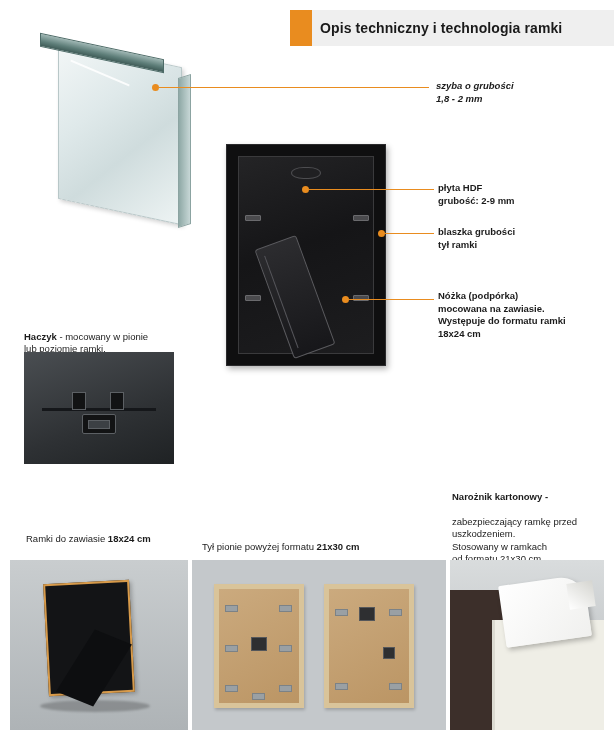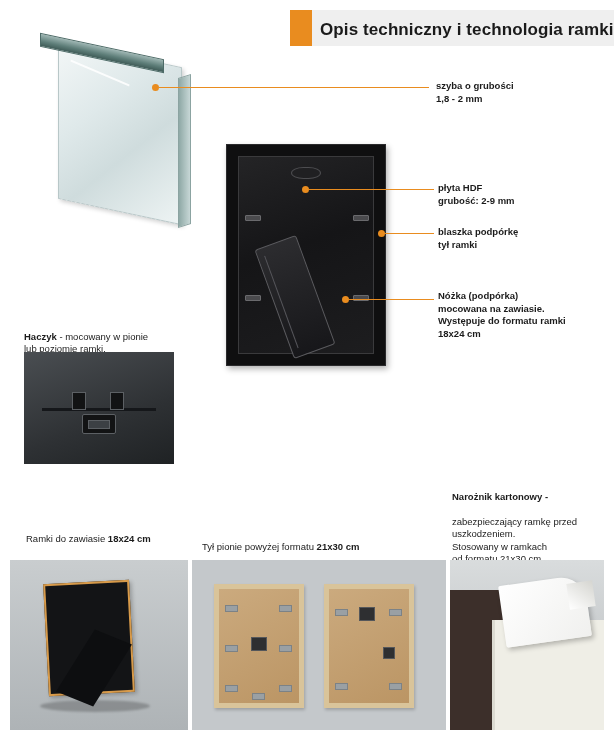--- a/index.html
+++ b/index.html
@@ -24,21 +24,21 @@
   }
   #header-accent {
     position: absolute;
     left: 290px; top: 10px;
     width: 22px; height: 36px;
     background: #e98c1f;
   }
   #header-title {
     position: absolute;
     left: 320px; top: 20px;
-    font-size: 17px;
+    font-size: 14px;
     font-weight: bold;
     color: #1a1a1a;
     letter-spacing: .1px;
   }
 
   
   .lbl { position: absolute; line-height: 1.32; white-space: pre-line; }
   .bold { font-weight: bold; }
 
   
@@ -203,21 +203,21 @@
 
 <div id="glass-wrap">
   <div class="glass-face" id="glass-front"></div>
   <div class="glass-face" id="glass-side"></div>
   <div id="glass-edge"></div>
   <div id="glass-hl"></div>
 </div>
 
 <div class="dot" style="left:152px; top:84px;"></div>
 <div class="leader" style="left:159px; top:87px; width:270px;"></div>
-<div class="lbl bold" style="left:436px; top:80px; width:160px;">szyba o grubości
+<div class="lbl bold" style="left:436px; top:80px; width:160px;font-style:italic;">szyba o grubości
 1,8 - 2 mm</div>
 
 <div id="frameback">
   <div id="frameback-inner"></div>
   <div id="fb-hook"></div>
   <div class="fb-clip" style="left:18px; top:70px;"></div>
   <div class="fb-clip" style="left:18px; top:150px;"></div>
   <div class="fb-clip" style="left:126px; top:70px;"></div>
   <div class="fb-clip" style="left:126px; top:150px;"></div>
   <div class="fb-clip" style="left:70px; top:198px;"></div>
@@ -226,21 +226,21 @@
   </div>
 </div>
 
 <div class="dot" style="left:302px; top:186px;"></div>
 <div class="leader" style="left:309px; top:189px; width:125px;"></div>
 <div class="lbl bold" style="left:438px; top:182px; width:160px;">płyta HDF
 grubość: 2-9 mm</div>
 
 <div class="dot" style="left:378px; top:230px;"></div>
 <div class="leader" style="left:385px; top:233px; width:49px;"></div>
-<div class="lbl bold" style="left:438px; top:226px; width:160px;">blaszka podpórkę
+<div class="lbl bold" style="left:438px; top:226px; width:160px;">blaszka grubości
 tył ramki</div>
 
 <div class="dot" style="left:342px; top:296px;"></div>
 <div class="leader" style="left:349px; top:299px; width:85px;"></div>
 <div class="lbl bold" style="left:438px; top:290px; width:170px;">Nóżka (podpórka)
 mocowana na zawiasie.
 Występuje do formatu ramki
 18x24 cm</div>
 
 <div class="lbl" style="left:24px; top:318px; width:200px;">

